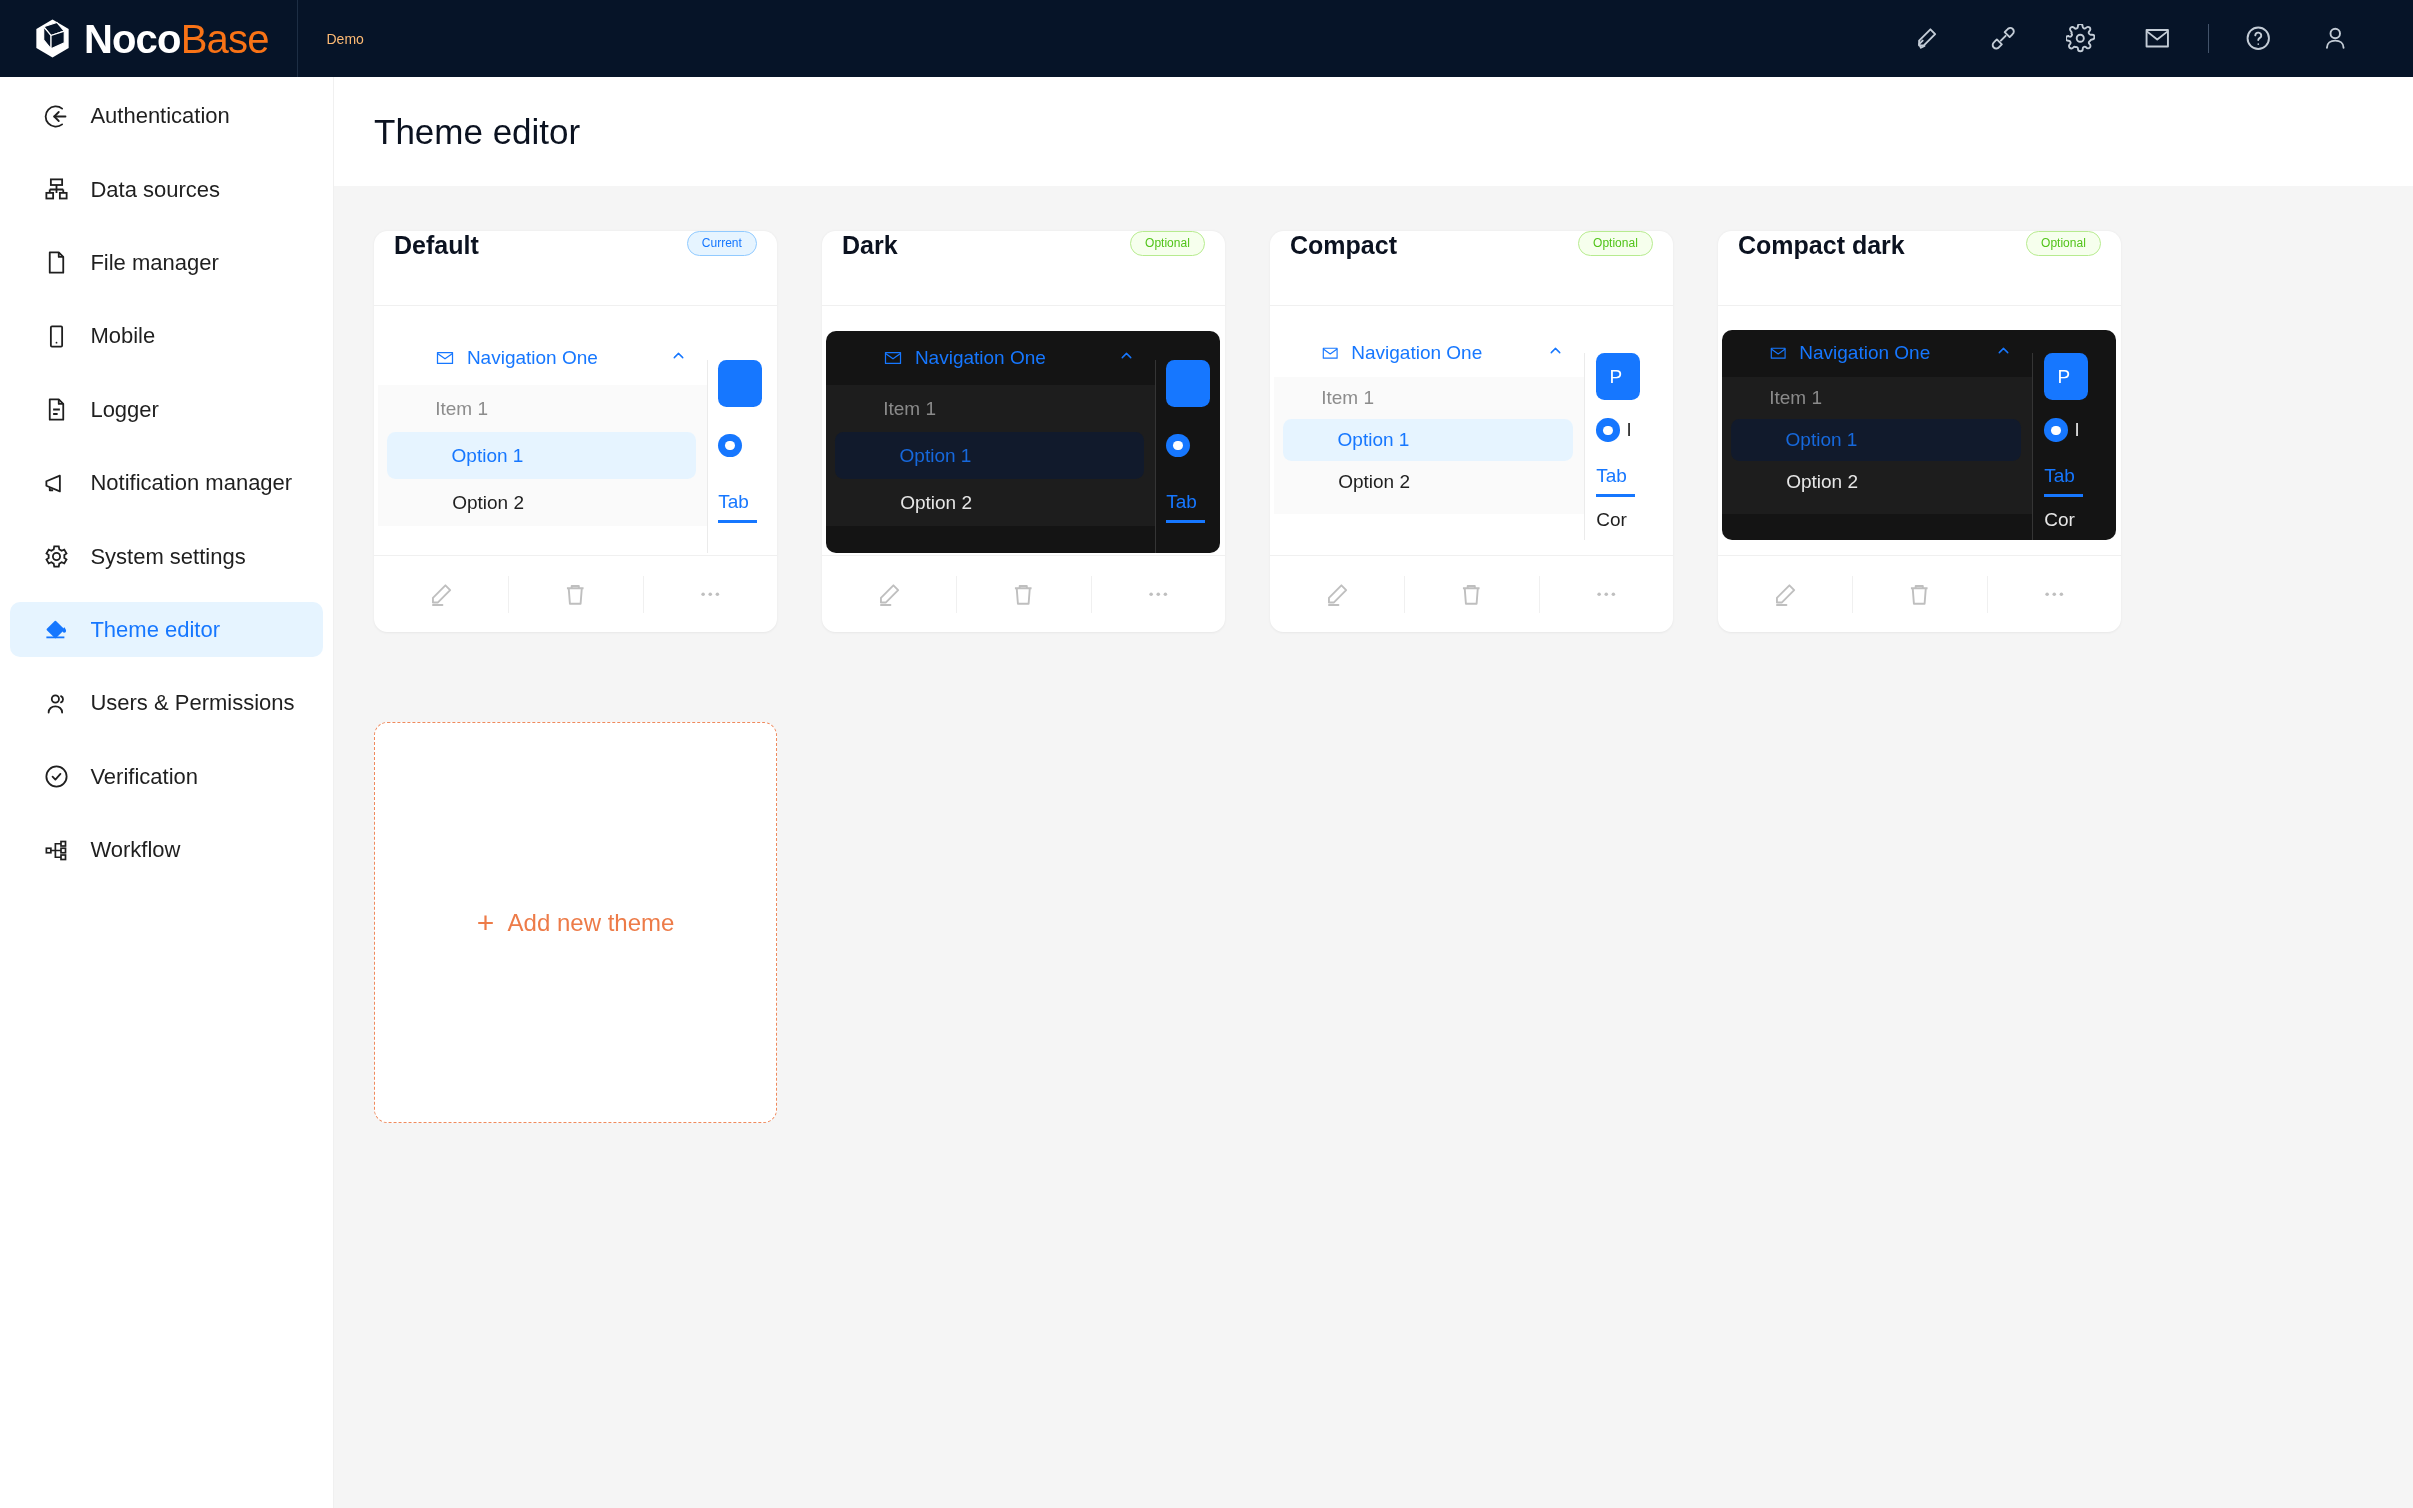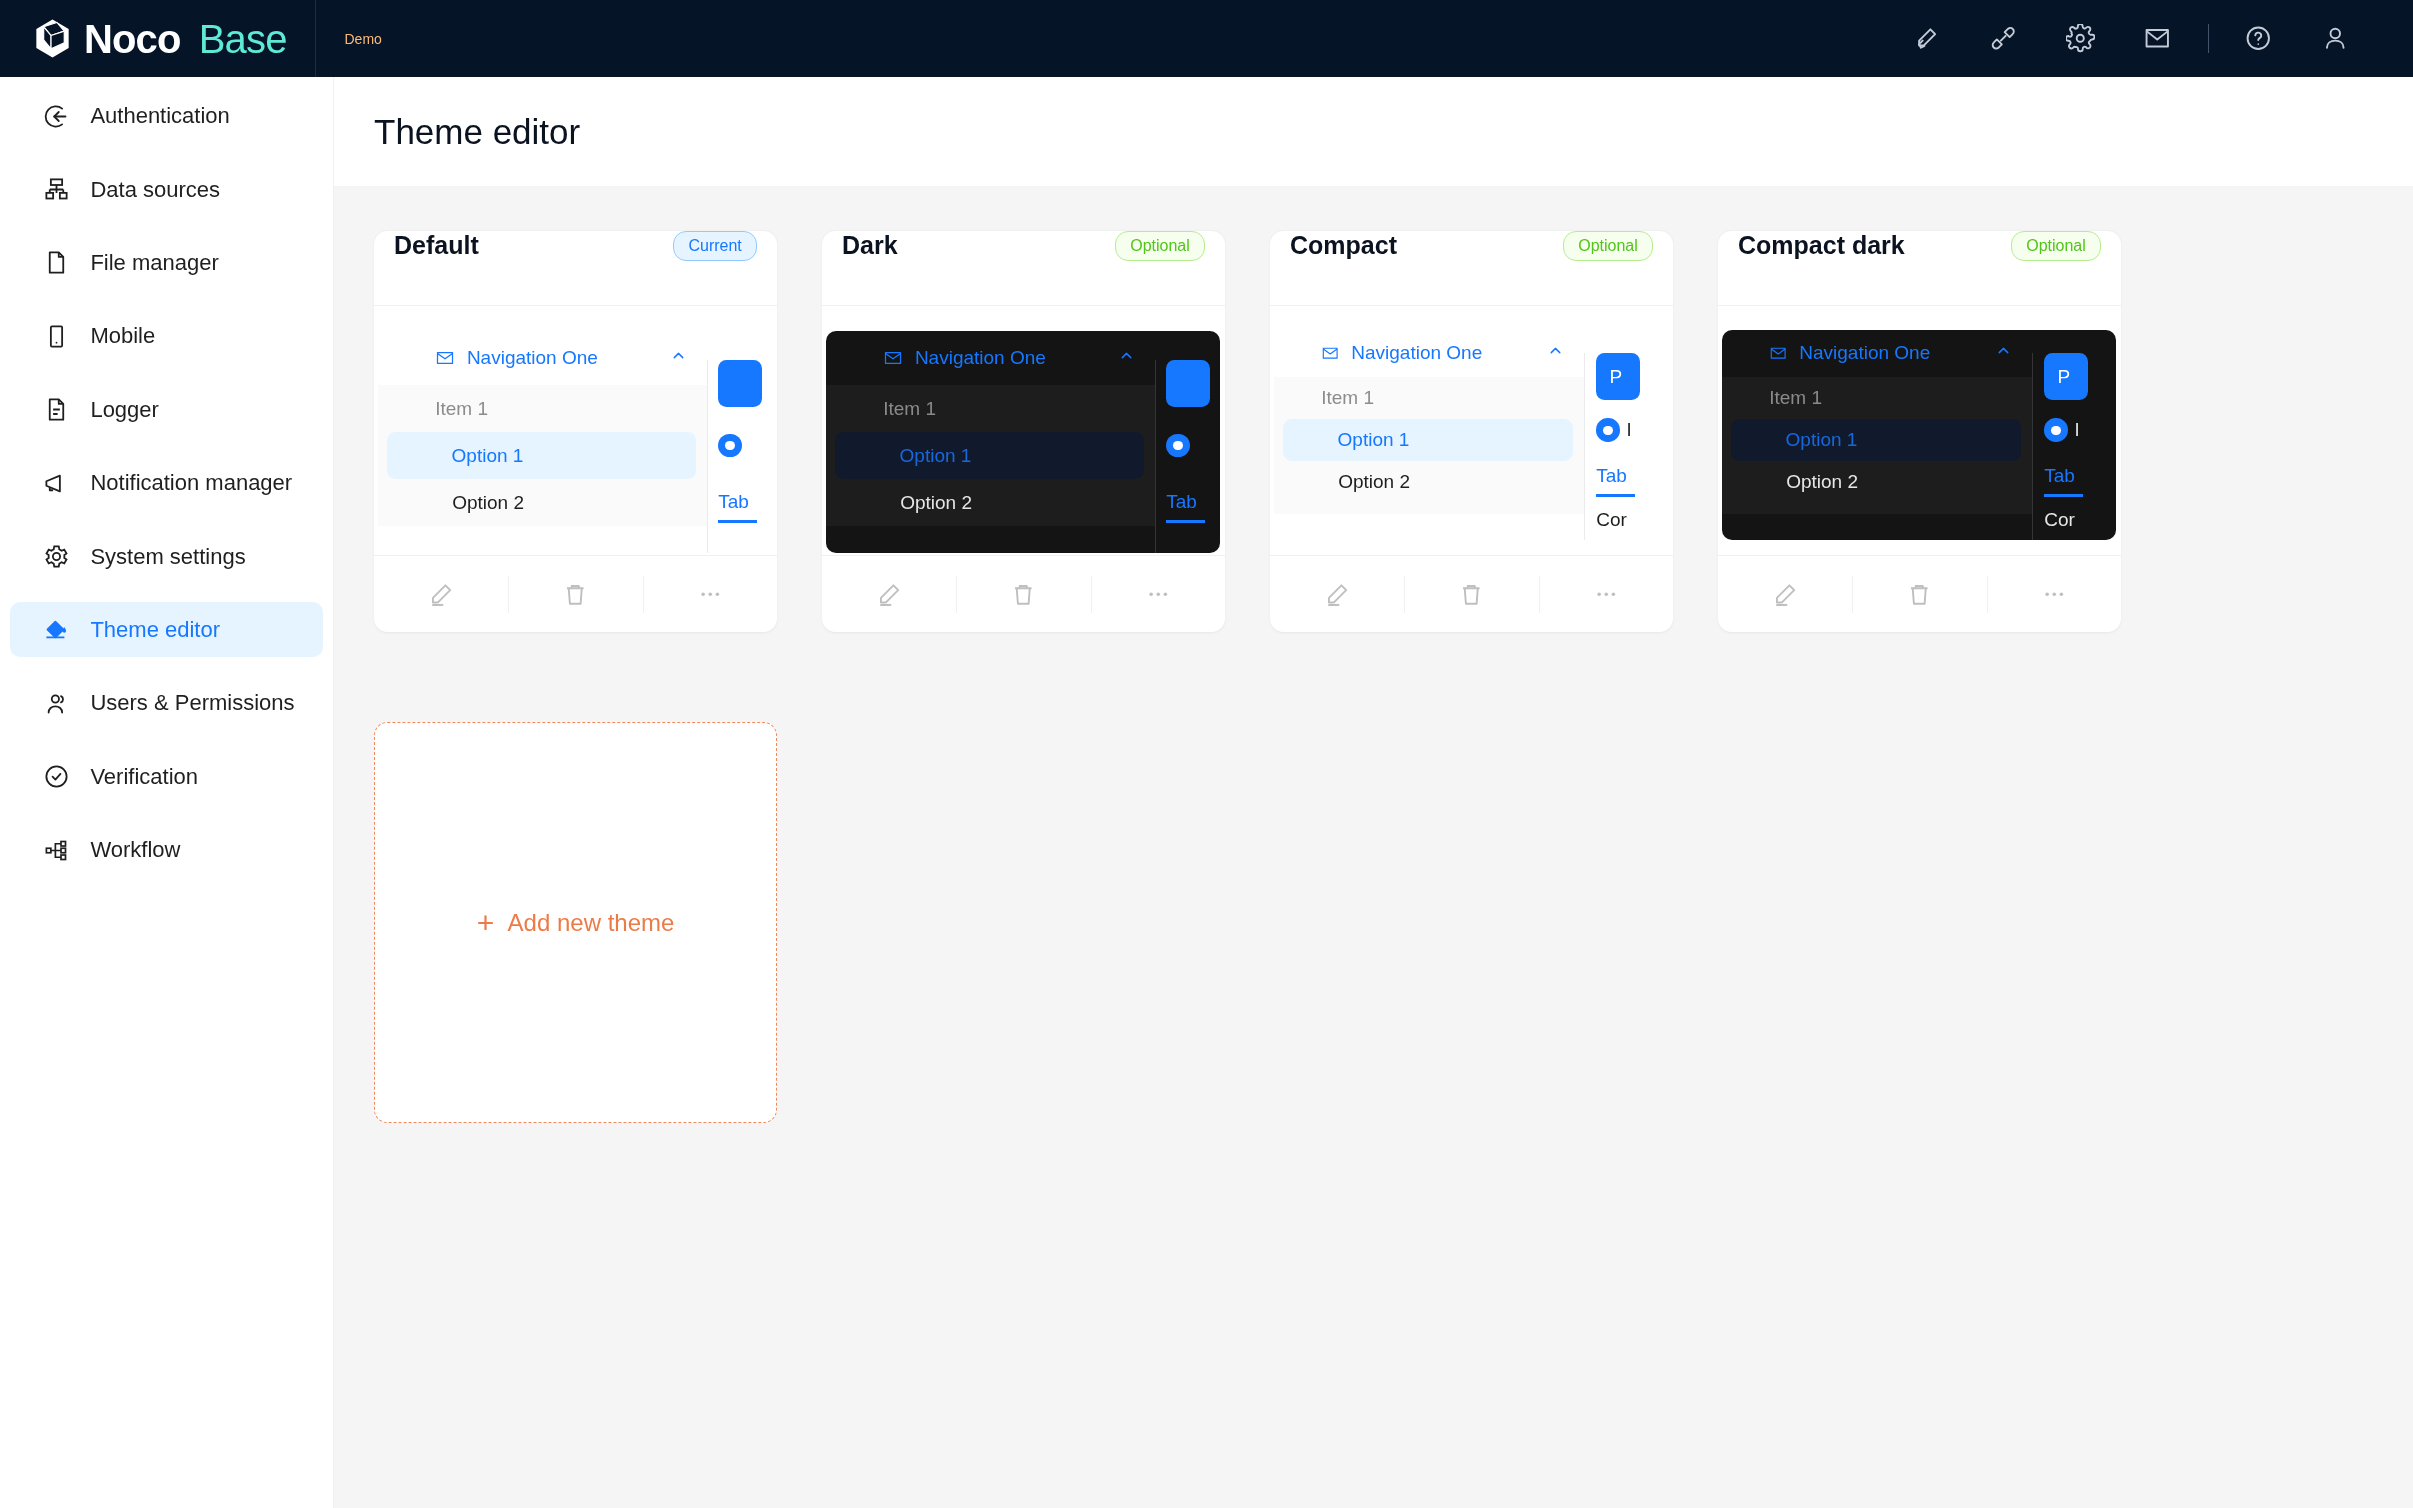--- a/index.html
+++ b/index.html
@@ -13,21 +13,21 @@
   
   .topbar {
     position: absolute; left: 0; top: 0;
     width: 2413px; height: 77px;
     background: #061428;
     display: flex; align-items: center;
   }
   .brand { display: flex; align-items: center; padding-left: 28.5px; height: 77px; }
   .brand-logo { width: 47px; height: 47px; margin-right: 8.4px; }
   .brand-text { font-size: 40px; font-weight: 700; color: #ffffff; letter-spacing: -0.8px; line-height: 1; }
-  .brand-text .light { font-weight: 300; color: #5eead4; margin-left: 18px; }
+  .brand-text .light { font-weight: 300; color: #f97316; }
   .brand-sep { width: 0.8px; height: 77px; background: #1d2e44; margin-left: 28.5px; }
   .demo-label { color: #fdba74; font-size: 14px; padding: 0 28.5px; }
 
   .topbar-right { margin-left: auto; display: flex; align-items: center; padding-right: 39px; gap: 0; }
   .tb-icon {
     width: 77px; height: 77px;
     display: flex; align-items: center; justify-content: center;
     color: #c3ccd6;
   }
   .tb-divider { width: 0.8px; height: 28.5px; background: #42536a; margin: 0 11.7px; }
@@ -86,21 +86,21 @@
     overflow: hidden;
   }
   .card-head {
     height: 75px; flex: 0 0 75px;
     border-bottom: 0.8px solid #f0f0f0;
     display: flex; align-items: flex-start; justify-content: space-between;
     padding: 0 20px;
   }
   .card-title { font-size: 25px; font-weight: 600; color: #0b1220; }
   .badge {
-    font-size: 16px; padding: 4.2px 14.2px; border-radius: 13px; line-height: 1.25;
+    font-size: 12px; padding: 4.2px 14.2px; border-radius: 13px; line-height: 1.25;
   }
   .badge.current { color: #1677ff; background: #e6f4ff; border: 0.8px solid #91caff; }
   .badge.optional { color: #52c41a; background: #f6ffed; border: 0.8px solid #b7eb8f; }
 
   .card-body { flex: 1 1 auto; position: relative; overflow: hidden; }
 
   .preview {
     position: absolute; left: 0; right: 0; top: 0; bottom: 0;
     overflow: hidden;
   }

